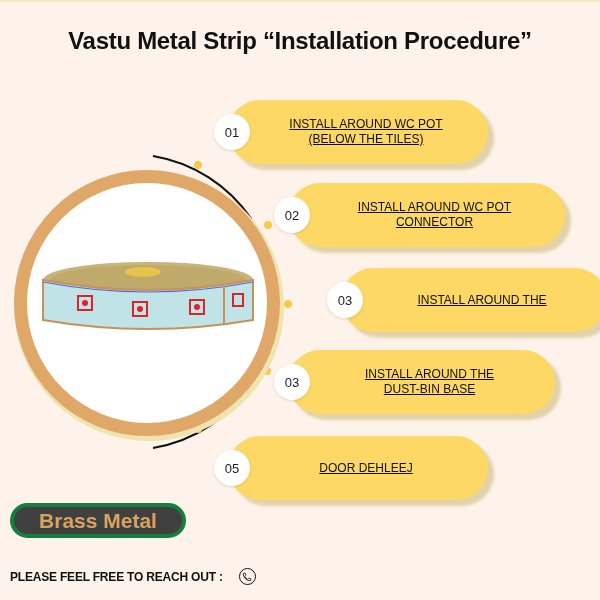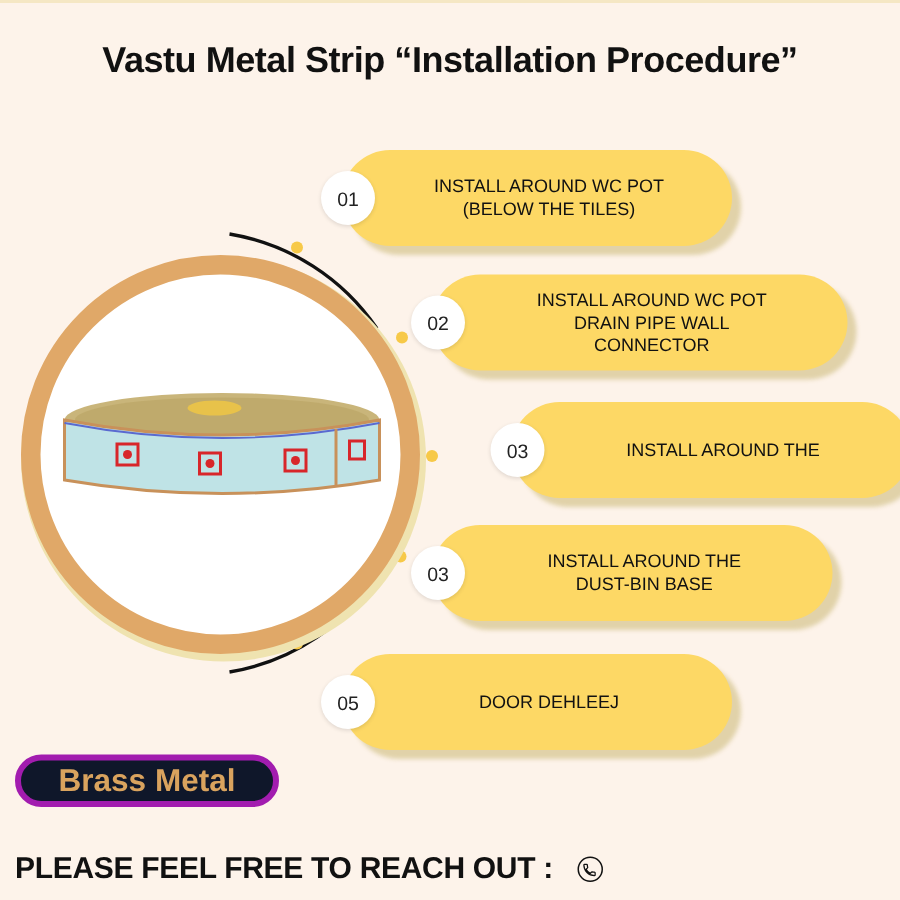--- a/index.html
+++ b/index.html
@@ -33,30 +33,30 @@
       position:absolute; left:-14px; top:14px; width:36px; height:36px; border-radius:50%;
       background:#fff; box-shadow: 0 1px 3px rgba(0,0,0,0.12);
       display:flex; align-items:center; justify-content:center;
       font-size:13px; font-weight:normal; color:#222;
     }
     .text {
       position:absolute; left:30px; right:14px; top:0; bottom:0;
       display:flex; flex-direction:column; align-items:center; justify-content:center;
       font-size:12px; color:#111; line-height:15px; text-align:center;
     }
-    .text span { display:block; }
+    .text span { display:block;text-decoration:underline; }
     .badge {
       position:absolute; left:10px; top:503px; width:176px; height:35px; box-sizing:border-box;
-      border:4px solid #a21caf; border-radius:20px; background:#0f172a;
+      border:4px solid #15803d; border-radius:20px; background:#404040;
       display:flex; align-items:center; justify-content:center;
       font-size:21px; font-weight:bold; color:#d9a35e;
     }
     .footer {
       position:absolute; left:10px; top:568px; width:590px;
-      font-size:20px; font-weight:bold; color:#111; white-space:nowrap; letter-spacing:-0.2px;
+      font-size:12px; font-weight:bold; color:#111; white-space:nowrap; letter-spacing:-0.2px;
       display:flex; align-items:center;gap:12px;
     }
     .phone-icon {
       display:inline-flex; width:17px; height:17px; border:1.5px solid #111; border-radius:50%;
       align-items:center; justify-content:center; margin:0 5px 0 4px; box-sizing:border-box;
     }
   </style>
 </head>
 <body>
 
@@ -101,21 +101,20 @@
     <span>INSTALL AROUND WC POT</span>
     <span>(BELOW THE TILES)</span>
   </div>
 </div>
 
 <div class="step" style="left:288px; top:183px; width:277px;">
   <div class="pill"></div>
   <div class="num">02</div>
   <div class="text">
     <span>INSTALL AROUND WC POT</span>
-    <span>DRAIN PIPE WALL</span>
     <span>CONNECTOR</span>
   </div>
 </div>
 
 <div class="step" style="left:341px; top:268px; width:266px;">
   <div class="pill"></div>
   <div class="num">03</div>
   <div class="text">
     <span>INSTALL AROUND THE</span>
   </div>

